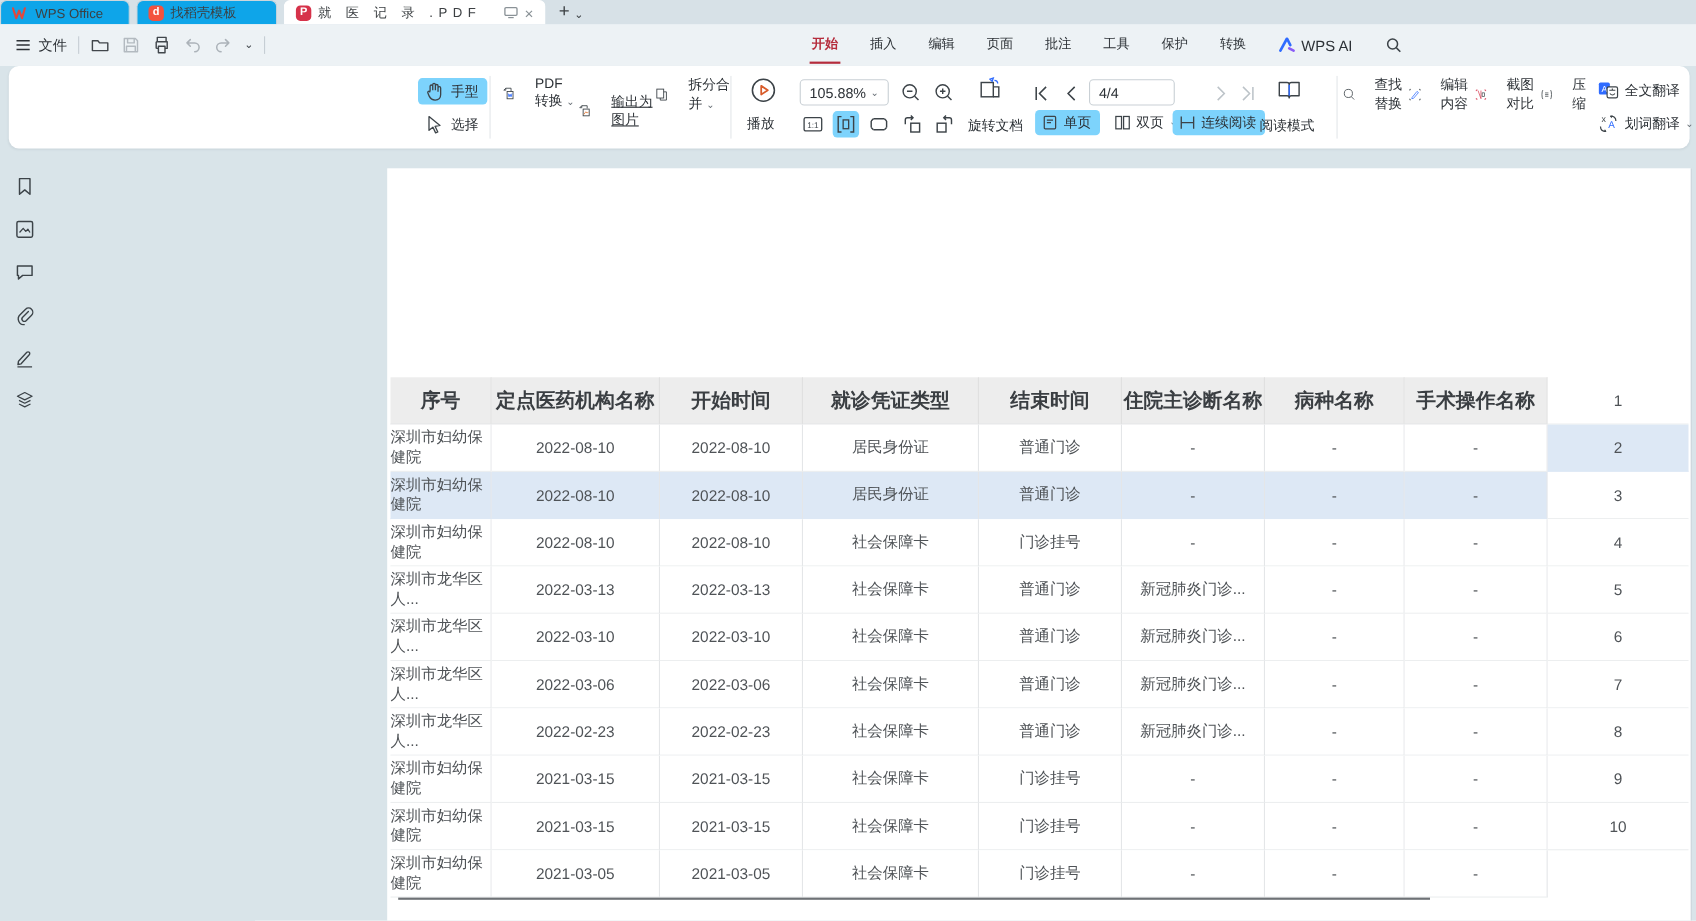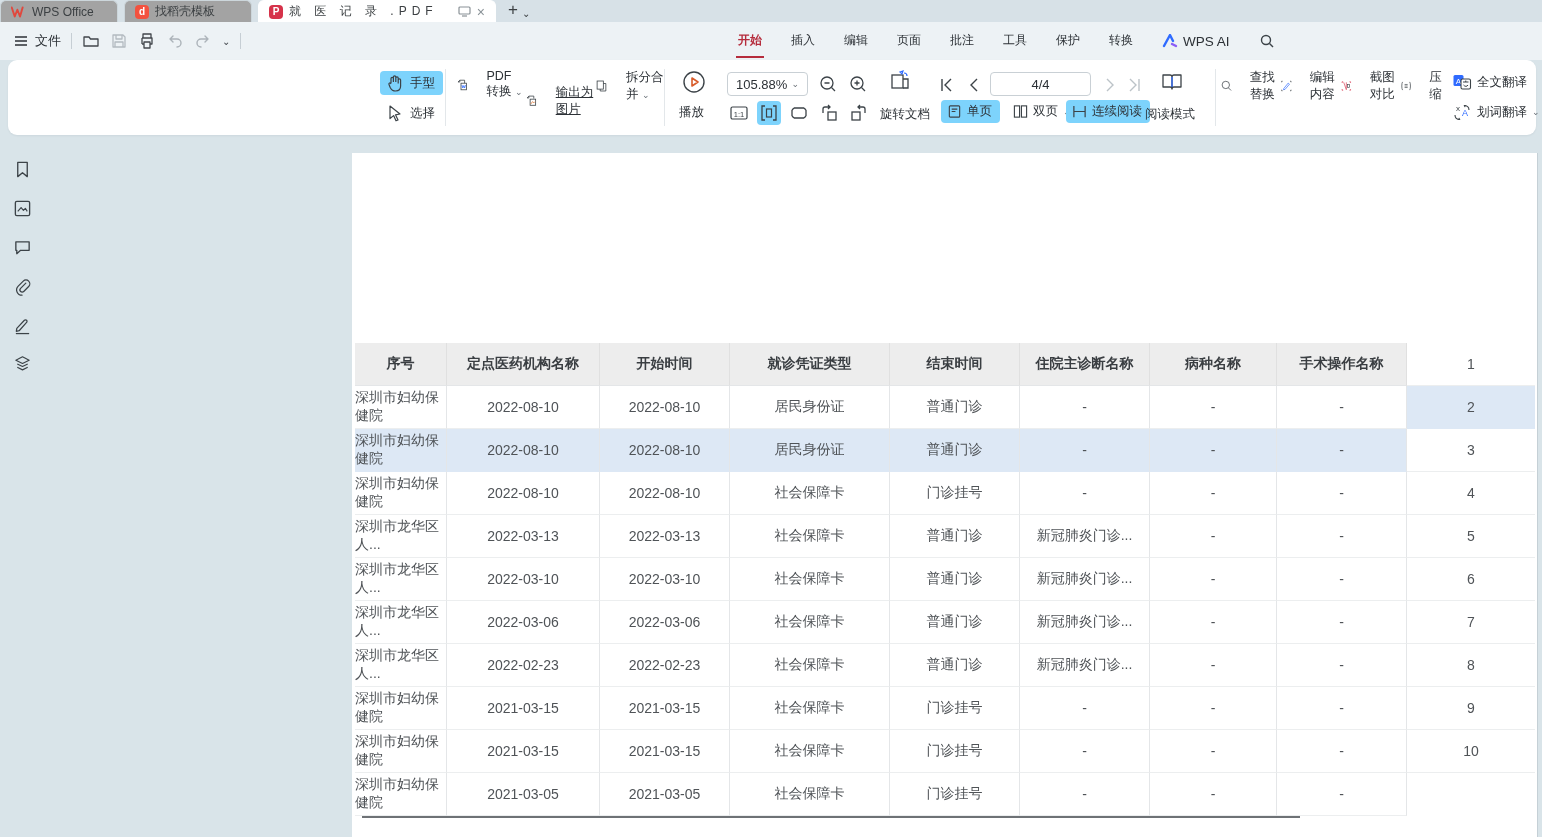--- a/index.html
+++ b/index.html
@@ -4,21 +4,21 @@
 <style>
   * { margin:0; padding:0; box-sizing:border-box; }
   html,body { width:1542px; height:837px; overflow:hidden;
     font-family:"Liberation Sans","DejaVu Sans",sans-serif; }
   body { position:relative; background:#d9e4e9; }
 
   
   .tabbar { position:absolute; left:0; top:0; width:1542px; height:22px;
     background:#d7e1e7; display:flex; align-items:flex-end; }
   .tab { height:22px; display:flex; align-items:center; gap:6px; padding:0 10px;
-    font-size:12px; color:#3c4043; background:#a3a3a3; border:1px solid #ccd6db;
+    font-size:12px; color:#3c4043; background:#0ea5e9; border:1px solid #ccd6db;
     border-bottom:none; border-radius:6px 6px 0 0; margin-left:6px; }
   .tab:first-child { margin-left:0; width:118px; }
   .tab.t2 { width:128px; }
   .tab.active { background:#ffffff; border-color:#ffffff; width:238px; }
   .tab.active .tab-label { letter-spacing:5px; flex:1; }
   .tab-ctl { color:#8a9297; font-size:12px; line-height:1; }
   .newtab { font-size:17px; color:#3c4043; margin:0 4px 2px 12px; }
   .tabchev { font-size:10px; color:#3c4043; margin-bottom:3px; }
   .applogo { width:15px; height:12px; }
   .sqlogo { width:14px; height:14px; border-radius:4px; color:#fff; font-size:10px;
@@ -58,21 +58,21 @@
   .side-icon { position:absolute; left:13px; width:19px; height:19px; }
 
   
   .page { position:absolute; left:352px; top:153px; width:1186px; height:684px;
     background:#ffffff; border-right:1px solid #c5d0d6; }
   .doc-table { position:absolute; left:355px; top:343px; display:grid;
     grid-template-columns:92px 153px 130px 160px 130px 130px 127px 130px 128px; }
   .cell { height:43px; display:flex; align-items:center; justify-content:center;
     font-size:14px; color:#4f5357; border-right:1px solid #e4e6e8;
     border-bottom:1px solid #eceeef; background:#fff; overflow:hidden; }
-  .cell.hdr { background:#ededed; font-weight:700; color:#3a3e42; font-size:14px;
+  .cell.hdr { background:#ededed; font-weight:700; color:#3a3e42; font-size:18px;
     border-right:1px solid #e0e0e0; border-bottom:1px solid #e4e6e8; }
   .cell.hl { background:#dde8f5; border-bottom-color:#dde8f5; }
   .cell:nth-child(9n) { border-right:none; }
   .table-endline { position:absolute; left:362px; top:816px; width:938px; height:2px;
     background:#6e7276; }
 </style>
 </head>
 <body>
 
 <div class="tabbar">
@@ -217,21 +217,21 @@
     <path d="M15 10h5v9h-5" fill="none" stroke="#3c4348" stroke-width="1.3"></path>
     <path d="M12 3l3-1-1 3z M16 4c2 0 3 1 3 3" fill="none" stroke="#2f6bff" stroke-width="1.2"></path>
   </svg>
 
   <svg class="icon20" style="position:absolute; left:929px; top:15px;" viewBox="0 0 20 20">
     <path d="M5 4v12 M14 4 L8 10 L14 16" fill="none" stroke="#3c4348" stroke-width="1.4"></path>
   </svg>
   <svg class="icon20" style="position:absolute; left:956px; top:15px;" viewBox="0 0 20 20">
     <path d="M13 4 L7 10 L13 16" fill="none" stroke="#3c4348" stroke-width="1.4"></path>
   </svg>
-  <div class="selbox" style="position:absolute; left:982px; top:12px; width:101px; height:24px; justify-content:center;">
+  <div class="selbox" style="position:absolute; left:982px; top:12px; width:78px; height:24px; ">
     <span>4/4</span>
   </div>
   <svg class="icon20" style="position:absolute; left:1092px; top:15px;" viewBox="0 0 20 20">
     <path d="M7 4 L13 10 L7 16" fill="none" stroke="#bcc3c8" stroke-width="1.4"></path>
   </svg>
   <svg class="icon20" style="position:absolute; left:1116px; top:15px;" viewBox="0 0 20 20">
     <path d="M6 4 L12 10 L6 16 M15 4v12" fill="none" stroke="#bcc3c8" stroke-width="1.4"></path>
   </svg>
   <svg class="icon24" style="position:absolute; left:1152px; top:10px;" viewBox="0 0 24 24">
     <path d="M3 5h7c1 0 2 .8 2 2v12c0-1-1-2-2-2H3z M21 5h-7c-1 0-2 .8-2 2v12c0-1 1-2 2-2h7z" fill="none" stroke="#3c4348" stroke-width="1.3" stroke-linejoin="round"></path>

